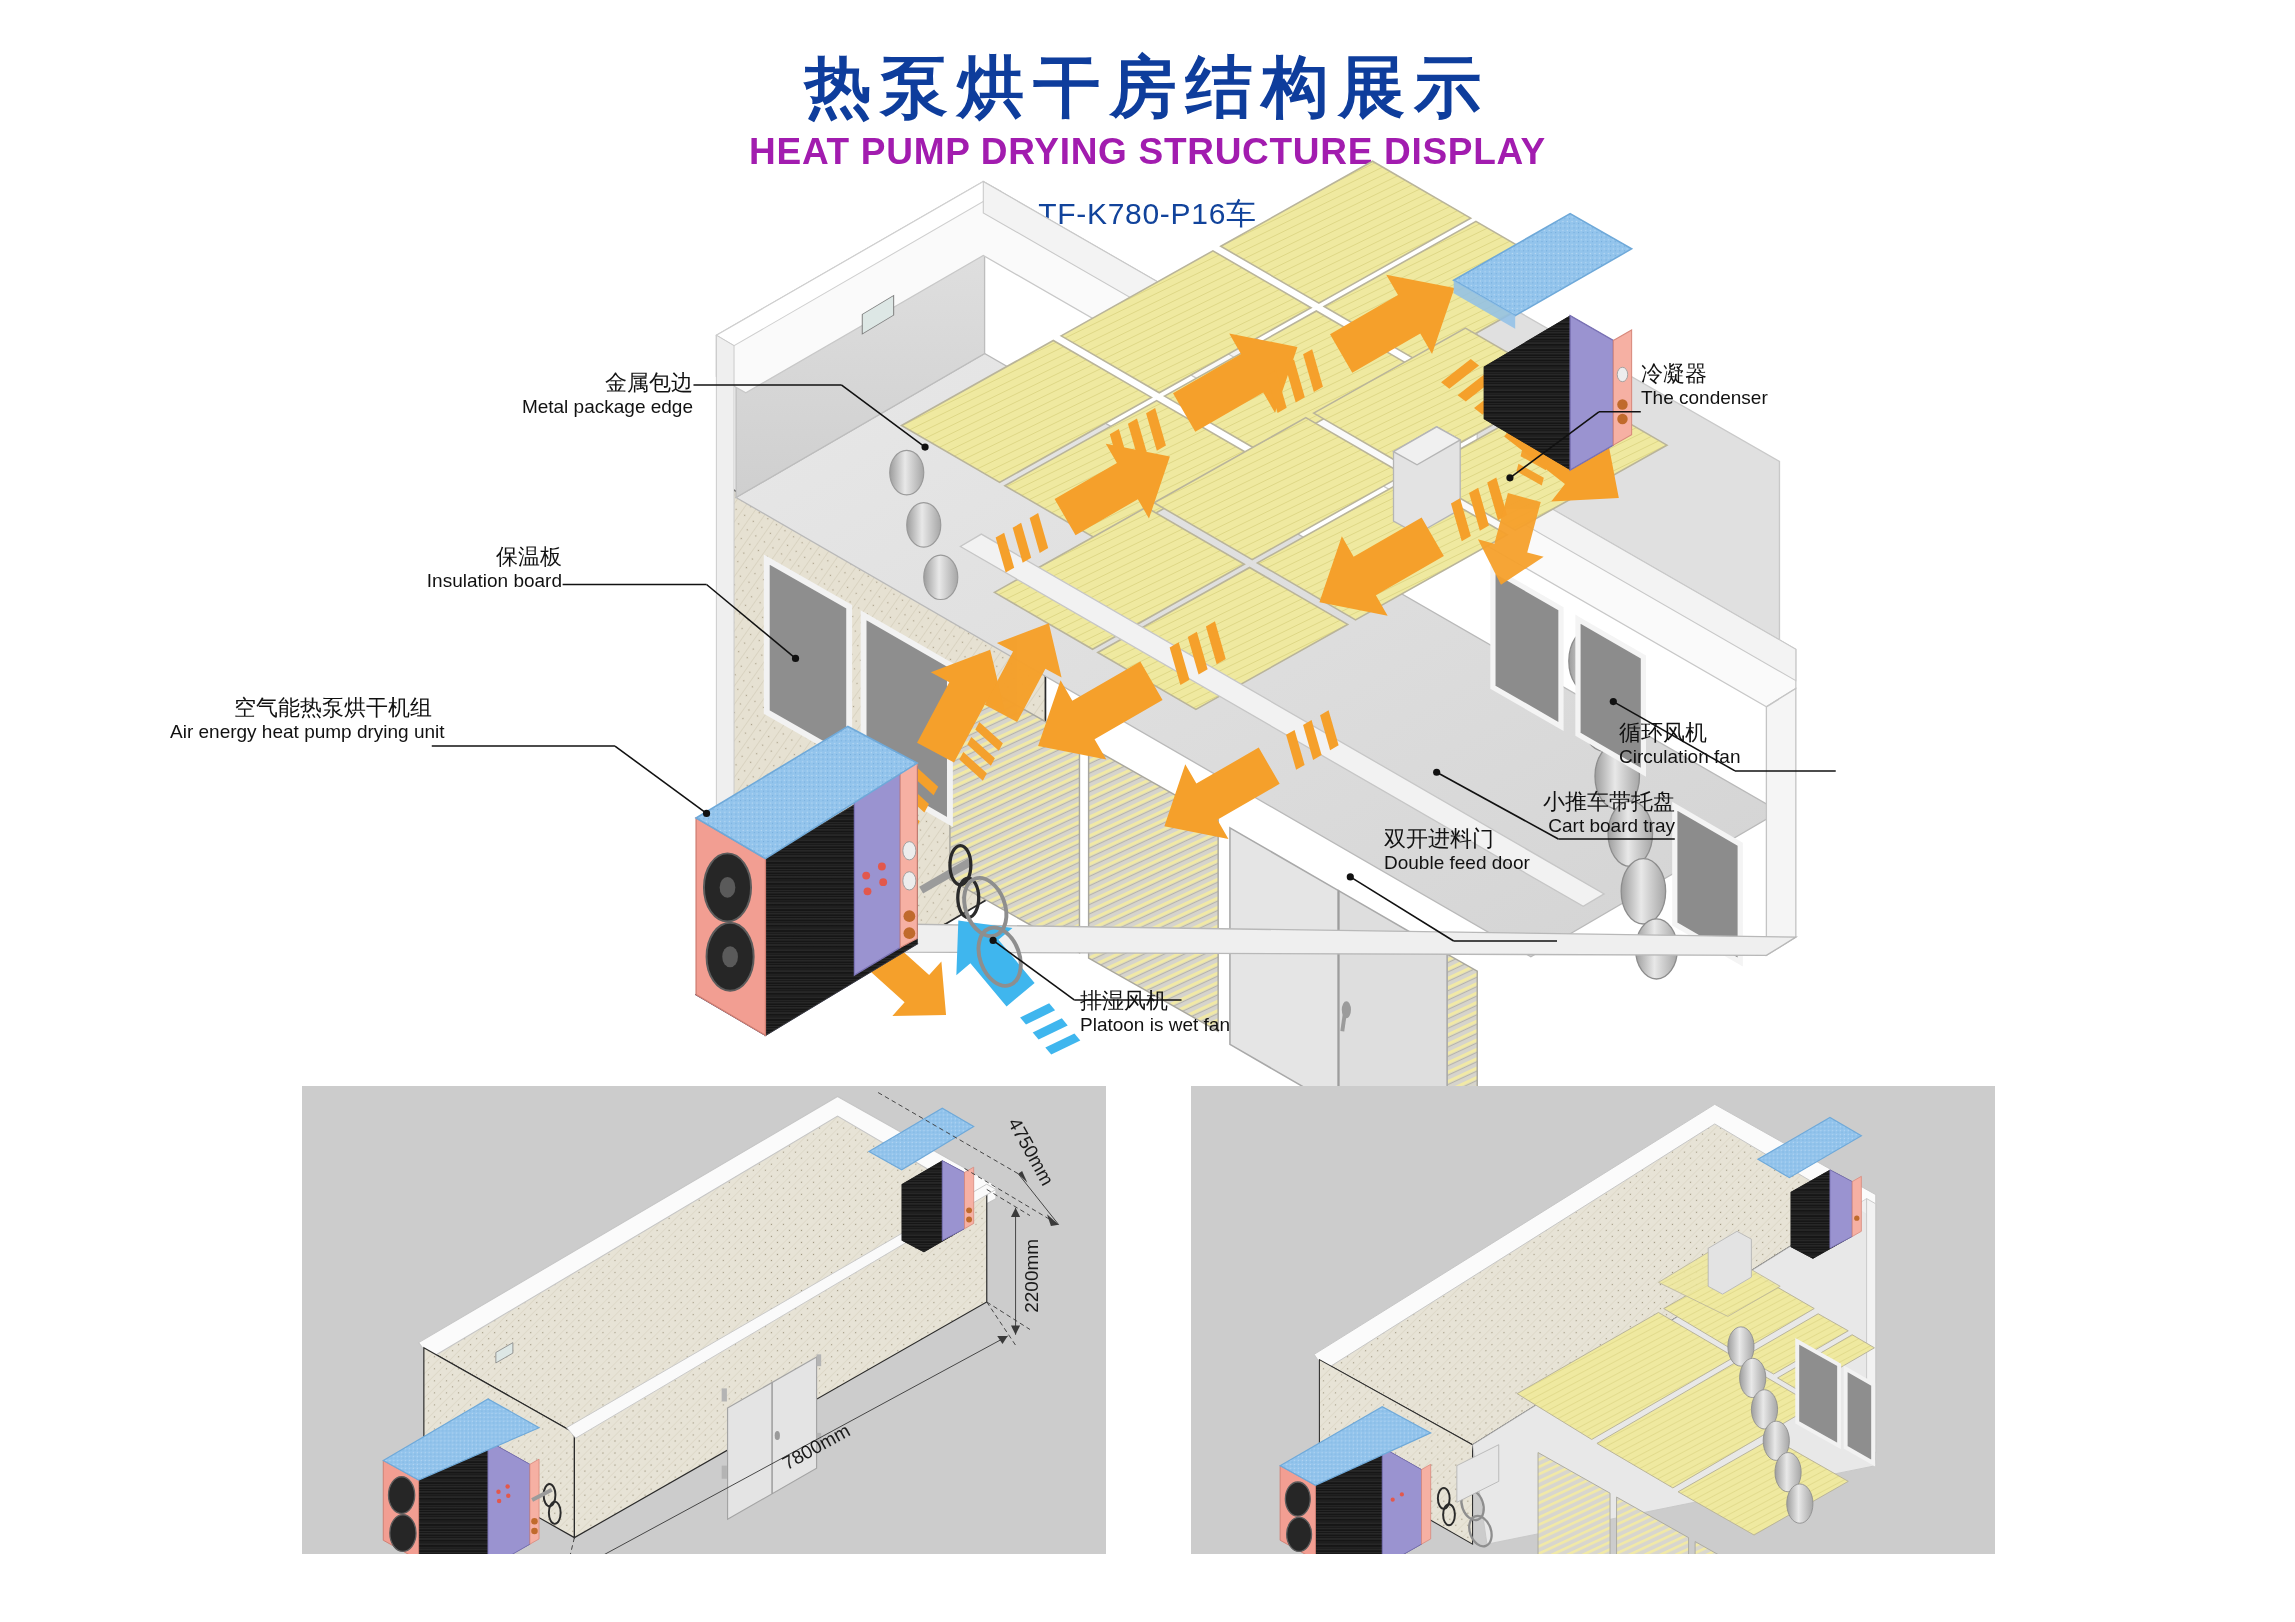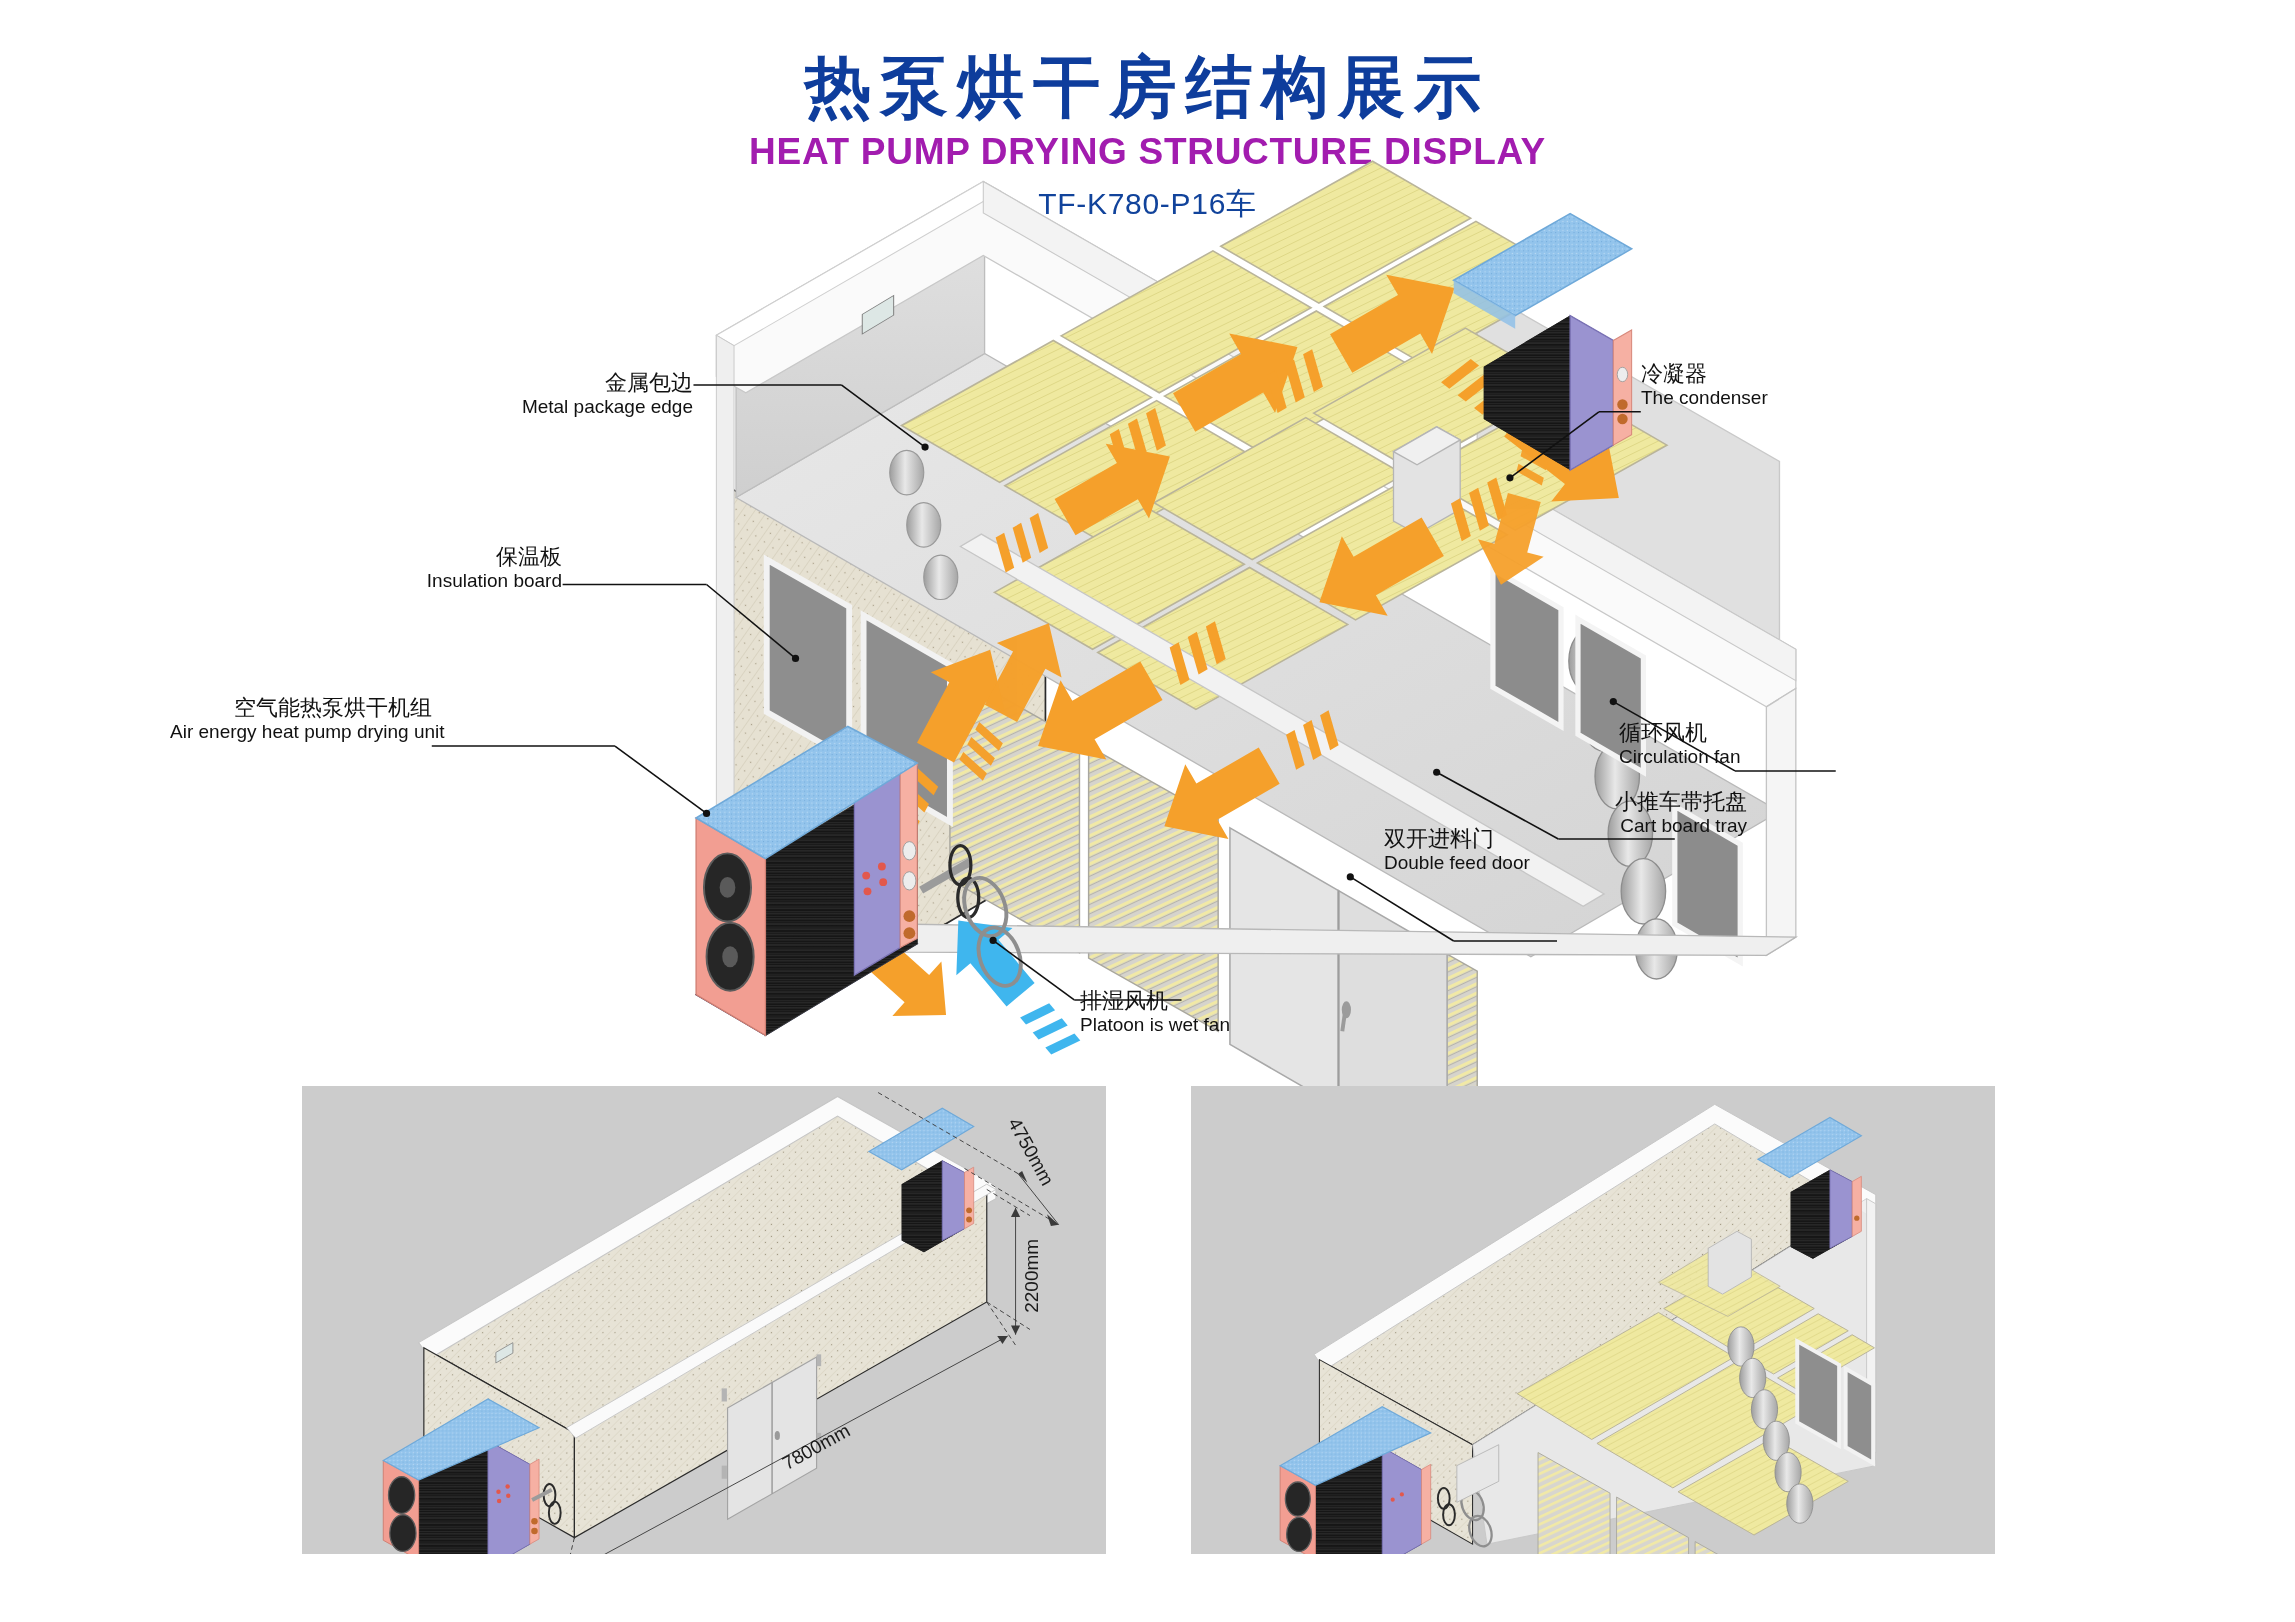--- a/index.html
+++ b/index.html
@@ -15,21 +15,21 @@
   .title-block{position:absolute;left:0;top:52px;width:2295px;text-align:center;}
   .title-cn{
     font-size:67px;font-weight:bold;color:#0E3D9C;letter-spacing:9.2px;
     line-height:1.05;white-space:nowrap;
   }
   .title-en{
     font-size:37px;font-weight:bold;color:#a21caf;letter-spacing:0.7px;
     margin-top:11px;line-height:1.05;white-space:nowrap;
   }
   .title-model{
-    font-size:30px;color:#11439B;margin-top:12px;letter-spacing:0.7px;
+    font-size:30px;color:#11439B;margin-top:22px;letter-spacing:0.7px;
     white-space:nowrap;
   }
 
   
   .label{position:absolute;white-space:nowrap;color:#111;}
   .label .cn{font-size:22px;line-height:1.18;}
   .label .en{font-size:19px;line-height:1.18;}
   .label.right-align{text-align:right;}
   .label.left-align{text-align:left;}
 
@@ -400,21 +400,21 @@
   <div class="label left-align" style="left:1641px;top:361px;width:275px;">
     <div class="cn">冷凝器</div>
     <div class="en">The condenser</div>
   </div>
 
   <div class="label left-align" style="left:1619px;top:720px;width:275px;">
     <div class="cn">循环风机</div>
     <div class="en">Circulation fan</div>
   </div>
 
-  <div class="label right-align" style="left:1538px;top:789px;width:209px;text-align:right;">
+  <div class="label right-align" style="left:1466px;top:789px;width:209px;text-align:right;">
     <div class="cn">小推车带托盘</div>
     <div class="en">Cart board tray</div>
   </div>
 
   <div class="label left-align" style="left:1384px;top:826px;width:236px;">
     <div class="cn">双开进料门</div>
     <div class="en">Double feed door</div>
   </div>
 
   <div class="label left-align" style="left:1080px;top:988px;width:236px;">

